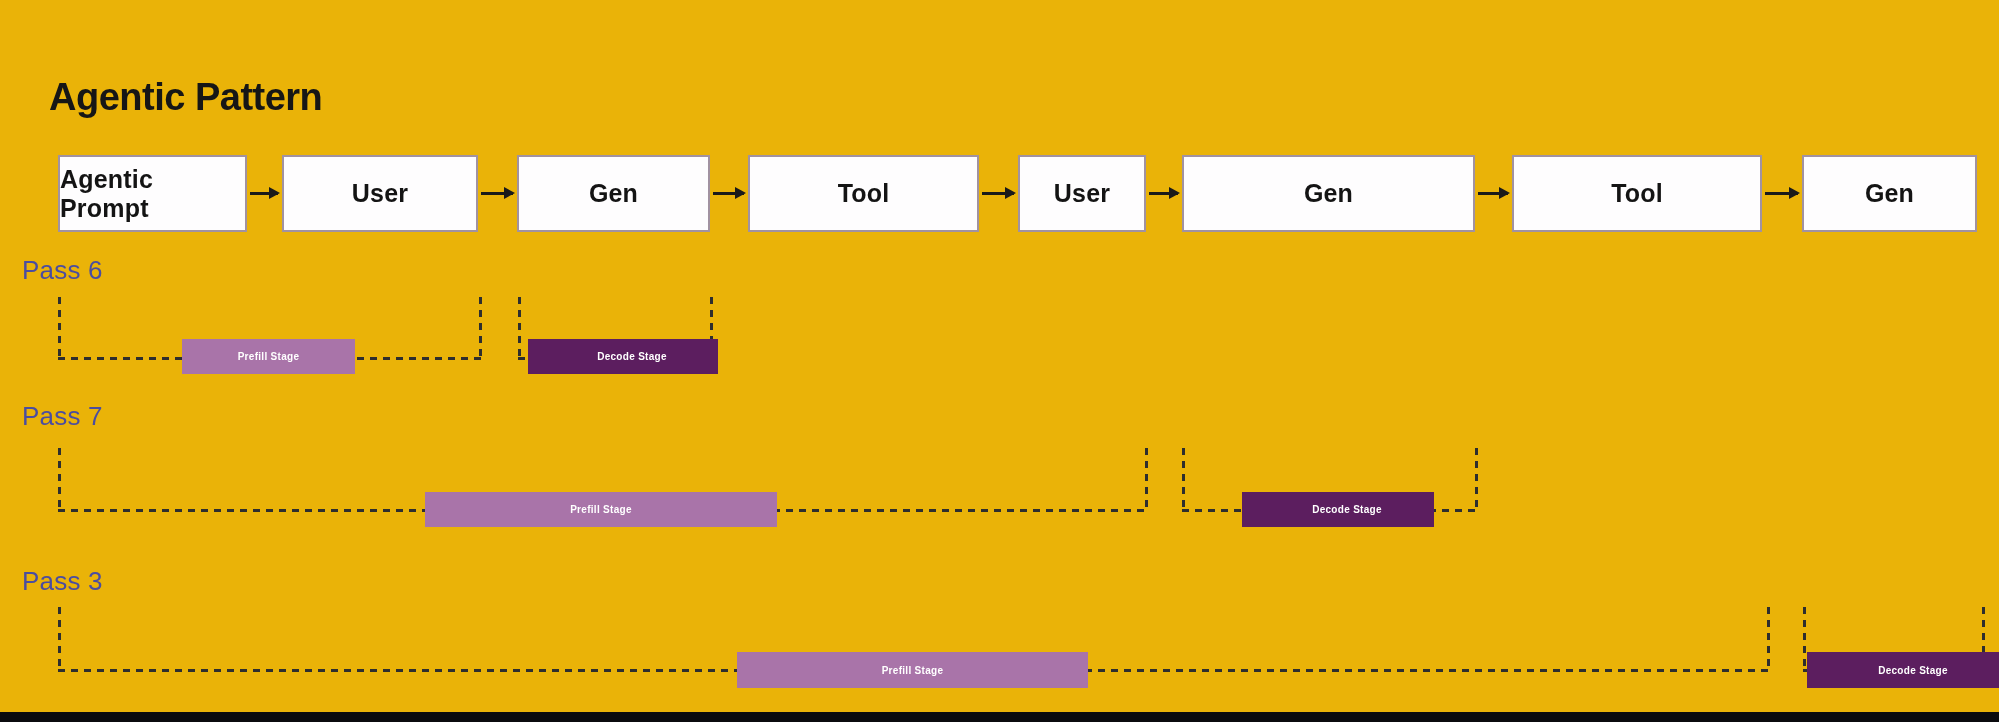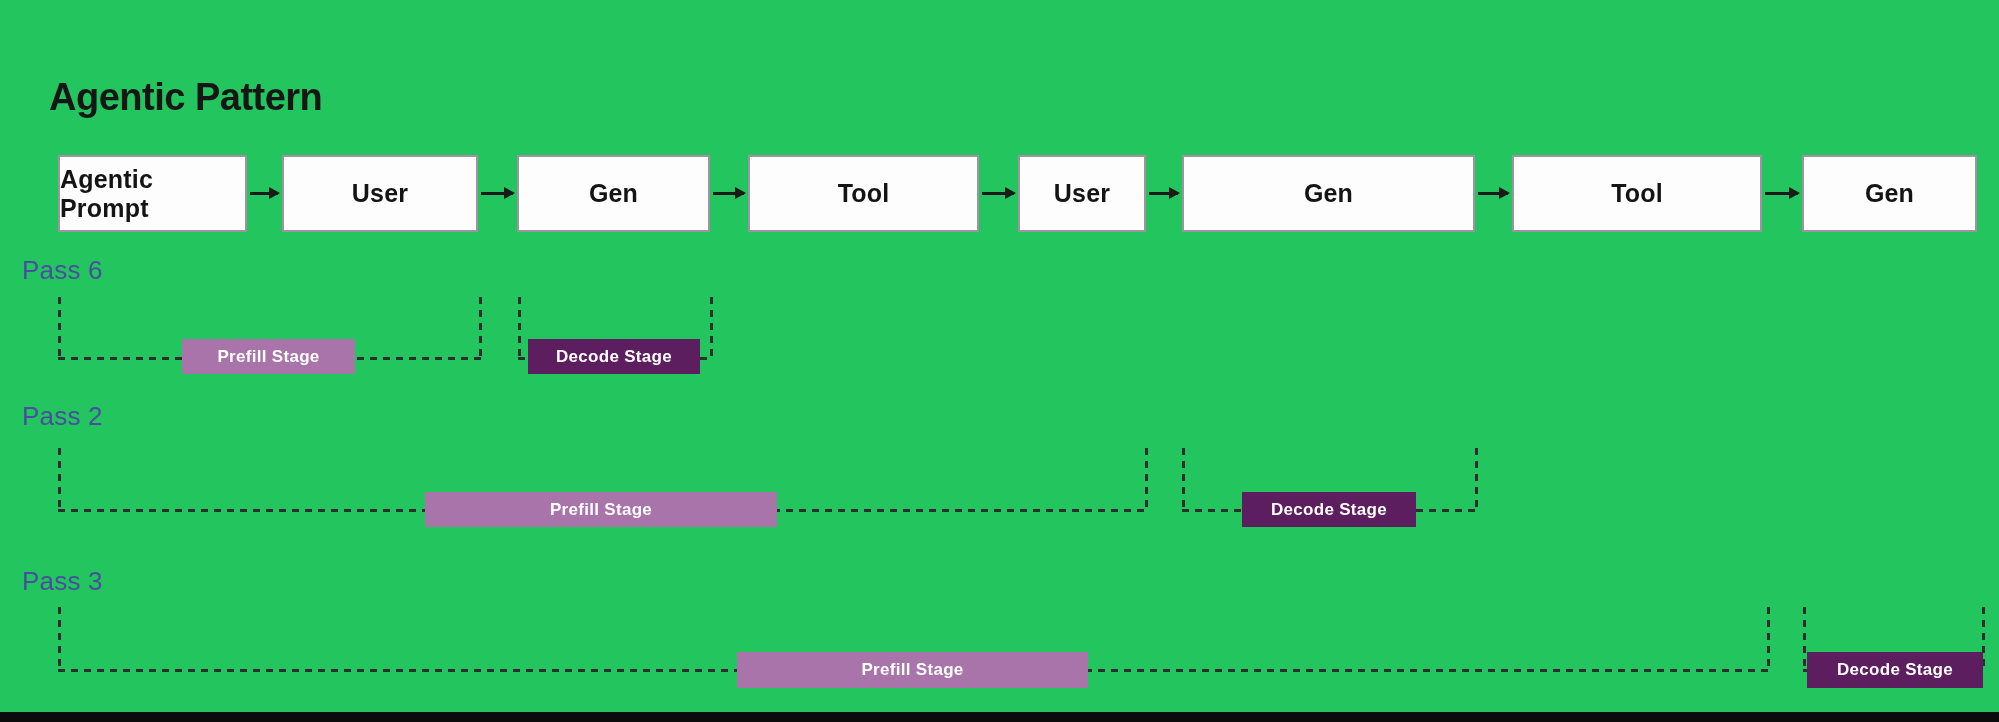--- a/index.html
+++ b/index.html
@@ -1,19 +1,19 @@
 <!DOCTYPE html>
 <html><head>
 <meta charset="utf-8">
 <style>
   html,body{margin:0;padding:0;background:#ffffff;}
   #stage{
     position:relative;
     width:1999px;height:722px;
-    background:#22c55e;
+    background:#eab308;
     overflow:hidden;
     font-family:"Liberation Sans", sans-serif;
   }
   .title{
     position:absolute;
     left:49px;top:76px;
     font-size:38px;
     font-weight:700;
     letter-spacing:-0.5px;
     color:#161616;
@@ -53,26 +53,26 @@
     background:repeating-linear-gradient(90deg, var(--dash) 0 7px, transparent 7px 13px);
   }
   .vdash{
     position:absolute;width:3px;z-index:1;
     background:repeating-linear-gradient(180deg, var(--dash) 0 7px, transparent 7px 13px);
   }
   .stage-bar{
     position:absolute;z-index:2;
     display:flex;align-items:center;justify-content:center;
     color:#ffffff;
-    font-size:17px;font-weight:700;
+    font-size:10px;font-weight:700;
     letter-spacing:0.3px;
     white-space:nowrap;
   }
   .stage-bar.prefill{background:var(--prefill);}
-  .stage-bar.decode{background:var(--decode);}
+  .stage-bar.decode{background:var(--decode);padding-left:18px;}
   .bottom-bar{
     position:absolute;left:0;bottom:0;width:1999px;
     background:var(--bottom-bar);
   }
 </style>
 </head>
 <body>
 
 <div id="stage" style="--prefill: #a974a9; --decode: #5c1e5f; --pass-label: #4b4da0; --box-border: #a192a1; --arrow: #1a1a1a; --dash: #2e2e2e; --bottom-bar: #0b0b0e;">
   <div class="title">Agentic Pattern</div>
@@ -114,21 +114,21 @@
     <div class="hdash" style="left: 58px; width: 424px; top: 357px;"></div>
     <div class="vdash" style="left: 518px; top: 297px; height: 61px;"></div>
     <div class="vdash" style="left: 710px; top: 297px; height: 61px;"></div>
     <div class="hdash" style="left: 518px; width: 195px; top: 357px;"></div>
     <div class="stage-bar prefill" style="left: 182px; top: 339px; width: 173px; height: 35px;">
       <span>Prefill Stage</span>
     </div>
     <div class="stage-bar decode" style="left: 528px; top: 339px; width: 172px; height: 35px;">
       <span>Decode Stage</span>
     </div>
-    <div class="pass-label" style="top: 401px;">Pass 2</div>
+    <div class="pass-label" style="top: 401px;">Pass 7</div>
     <div class="vdash" style="left: 58px; top: 448px; height: 62px;"></div>
     <div class="vdash" style="left: 1145px; top: 448px; height: 62px;"></div>
     <div class="hdash" style="left: 58px; width: 1090px; top: 509px;"></div>
     <div class="vdash" style="left: 1182px; top: 448px; height: 62px;"></div>
     <div class="vdash" style="left: 1475px; top: 448px; height: 62px;"></div>
     <div class="hdash" style="left: 1182px; width: 296px; top: 509px;"></div>
     <div class="stage-bar prefill" style="left: 425px; top: 492px; width: 352px; height: 35px;">
       <span>Prefill Stage</span>
     </div>
     <div class="stage-bar decode" style="left: 1242px; top: 492px; width: 174px; height: 35px;">

